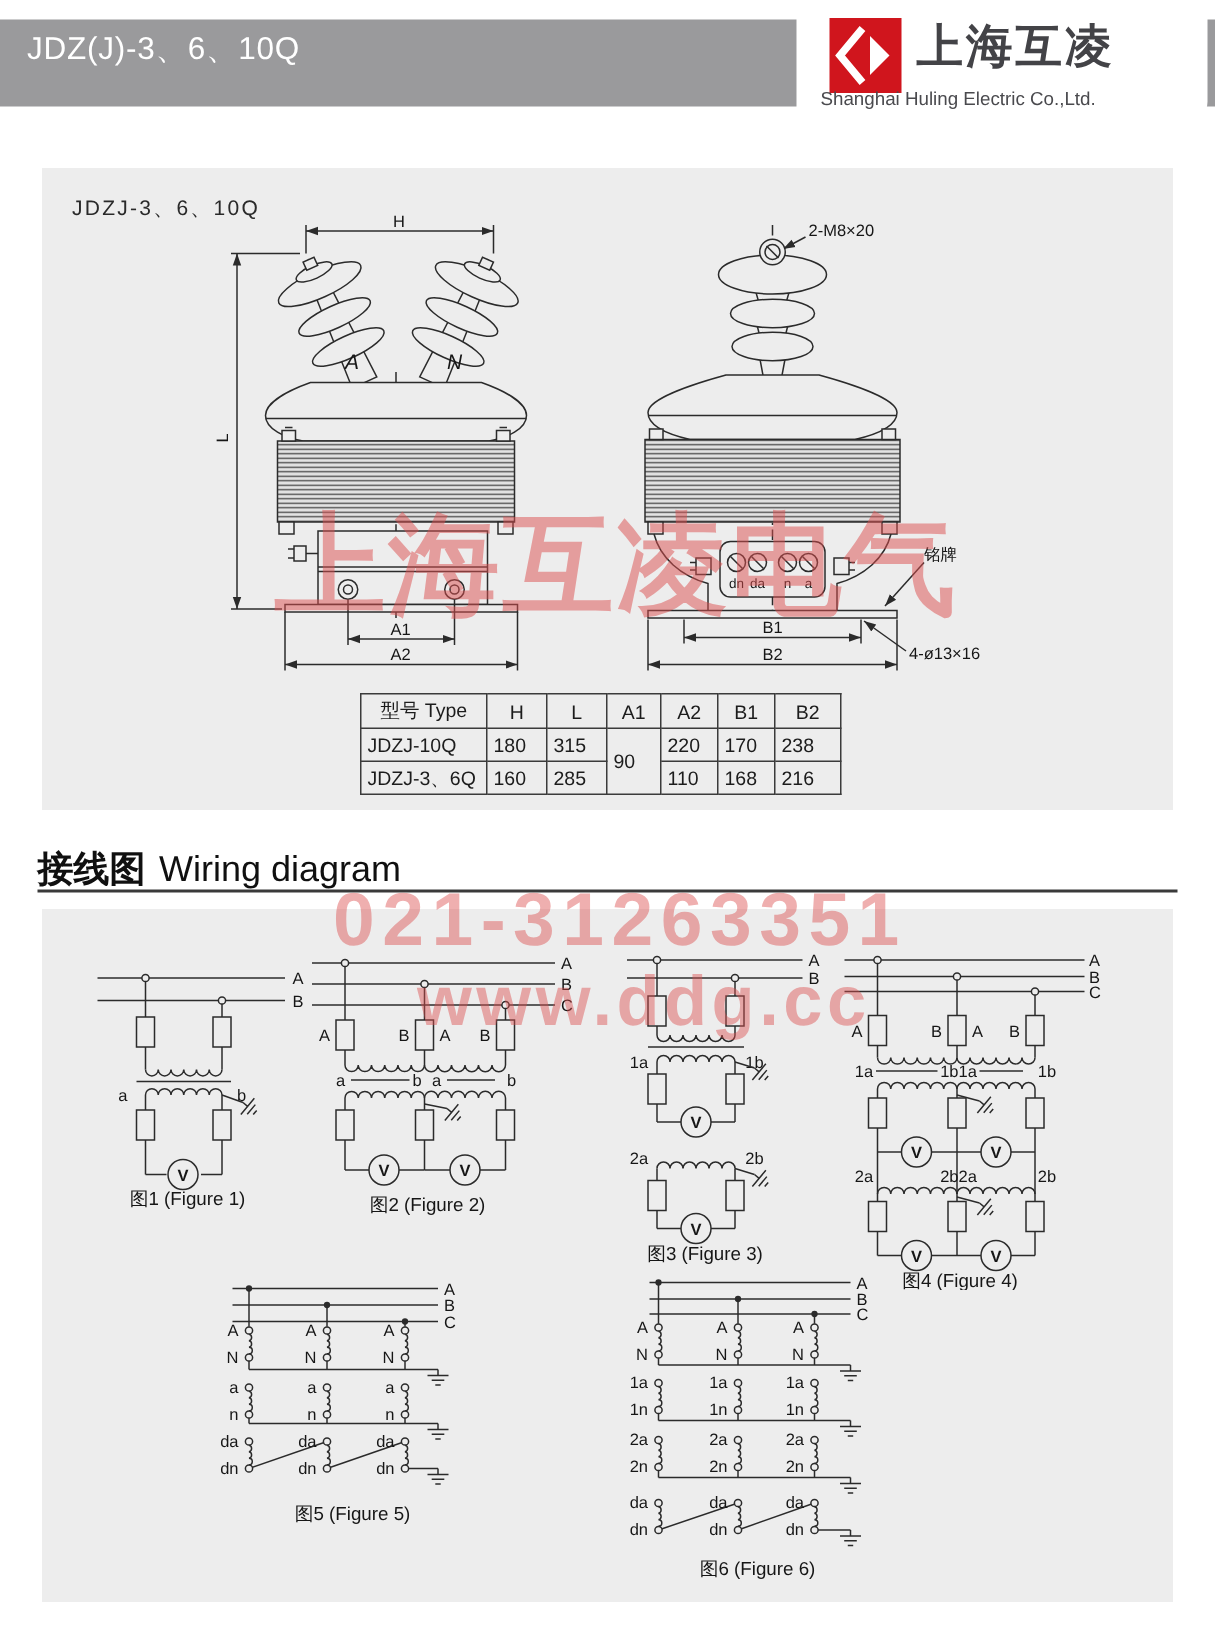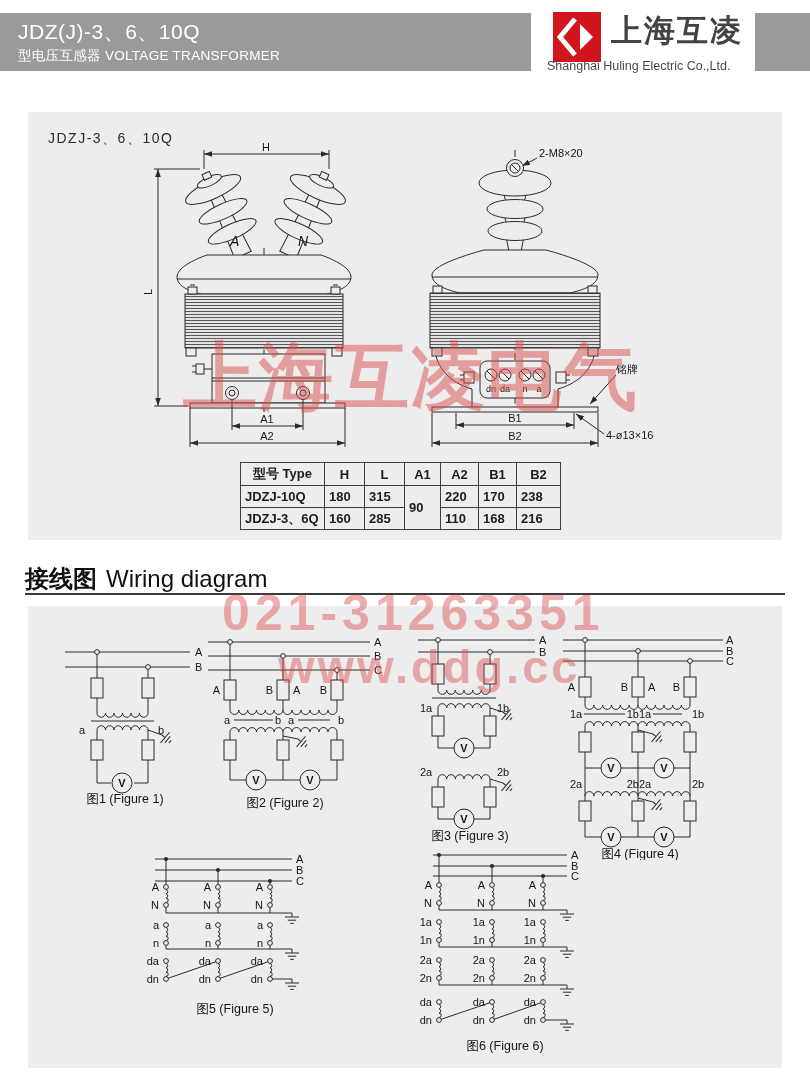--- a/index.html
+++ b/index.html
@@ -1,31 +1,31 @@
 <!DOCTYPE html>
 <html><head>
 <meta charset="utf-8">
 <style>
   html,body{margin:0;padding:0;background:#fff}
   .page{position:relative;width:810px;height:1089px;background:#fff;font-family:"Liberation Sans",sans-serif;overflow:hidden}
   .bar{position:absolute;left:0;top:13px;width:100%;height:58px;background:#9a9a9c}
   .title{position:absolute;left:18px;top:18px;color:#fff;font-size:21px;font-weight:normal;letter-spacing:.5px}
   .subtitle{position:absolute;left:18px;top:47px;color:#fff;font-size:13.5px;letter-spacing:.3px}
-  .logocard{position:absolute;left:531px;top:0;width:224px;height:82px;background:#fff;border-radius:0 0 14px 6px}
+  .logocard{position:absolute;left:531px;top:0;width:274px;height:82px;background:#fff;border-radius:0 0 14px 6px}
   .logosq{position:absolute;left:22px;top:12px;width:48px;height:50px;background:#d0151d}
   .brand{position:absolute;left:80px;top:10px;font-size:31px;font-weight:600;color:#434347;letter-spacing:2px}
   .company{position:absolute;left:16px;top:59px;font-size:12.5px;color:#4a4a4e}
   .panel1{position:absolute;left:28px;top:112px;width:754px;height:428px;background:#ededed}
   .panel2{position:absolute;left:28px;top:606px;width:754px;height:462px;background:#ededed}
   .model{position:absolute;left:48px;top:130px;font-size:14px;color:#2a2a2a;letter-spacing:1.5px}
   .whead{position:absolute;left:25px;top:563px;font-size:24px;color:#101010}
   .whead .zh{font-weight:bold;margin-right:9px}
   .rule{position:absolute;left:25px;top:593px;width:760px;height:2px;background:#3a3a3a}
   table.dims{position:absolute;left:240px;top:462px;border-collapse:collapse;font-size:13px;color:#1c1c1c;table-layout:fixed}
-  .dims th,.dims td{border:1.2px solid #3b3b3b;padding:0 4px;height:21px;font-weight:bold;white-space:nowrap}
+  .dims th,.dims td{border:1.2px solid #3b3b3b;padding:0 4px;height:21px;font-weight:normal;white-space:nowrap}
   .dims tr:first-child th{height:22px}
   .wm{position:absolute;color:#dd4f4f;font-weight:bold;white-space:nowrap;z-index:6;pointer-events:none}
   .wm1{left:183px;top:328px;font-size:74px;opacity:.5;letter-spacing:2px}
   .wm2{left:222px;top:584px;font-size:50px;opacity:.45;letter-spacing:5px}
   .wm3{left:278px;top:639px;font-size:47px;opacity:.45;letter-spacing:3px}
   .svgabs{position:absolute}
   .ln{stroke:#2b2b2b;stroke-width:1;fill:none}
   .lnf{stroke:#2b2b2b;stroke-width:1;fill:#ededed}
   .dsh{stroke-dasharray:7 3 1.5 3}
   svg text{font-family:"Liberation Sans",sans-serif;fill:#161616}
@@ -60,24 +60,20 @@
       <rect id="fz" width="12" height="20" class="lnf"></rect>
       <path id="vc" d="M0 0a2.2 2.2 0 0 1 0 4.3a2.2 2.2 0 0 1 0 4.3a2.2 2.2 0 0 1 0 4.4" class="ln"></path>
       <g id="vmc">
           <circle r="10" class="lnf"></circle>
         </g>
     </defs>
   </svg>
 
   <div class="bar"></div>
   <div class="title">JDZ(J)-3、6、10Q</div>
-  <div class="subtitle">
-    <span>型电压互感器</span>
-    <span>VOLTAGE TRANSFORMER</span>
-  </div>
   <div class="logocard">
     <div class="logosq">
       <svg width="48" height="50" viewBox="0 0 48 50">
         <path d="M22 7 L7 25 L22 43" stroke="#fff" stroke-width="5" fill="none"></path>
         <path d="M27 12 L40 25 L27 38 Z" fill="#fff"></path>
       </svg>
     </div>
     <div class="brand">上海互凌</div>
     <div class="company">Shanghai Huling Electric Co.,Ltd.</div>
   </div>

